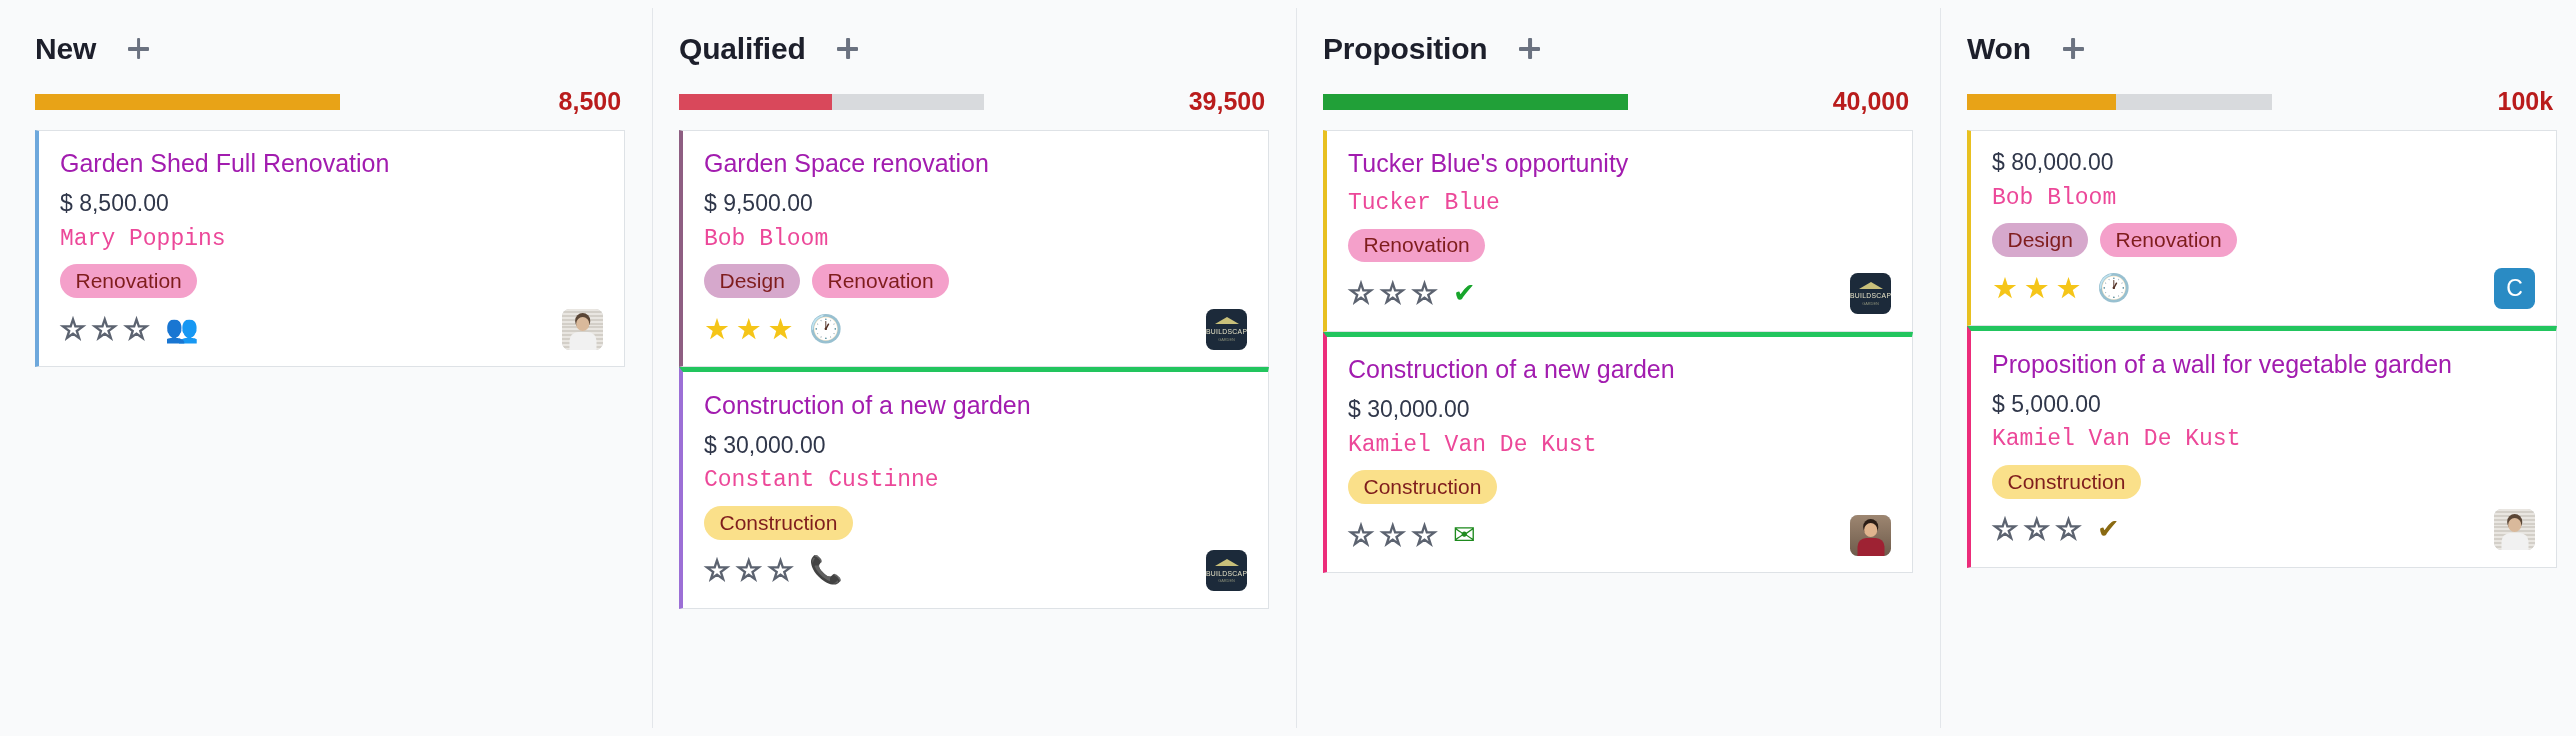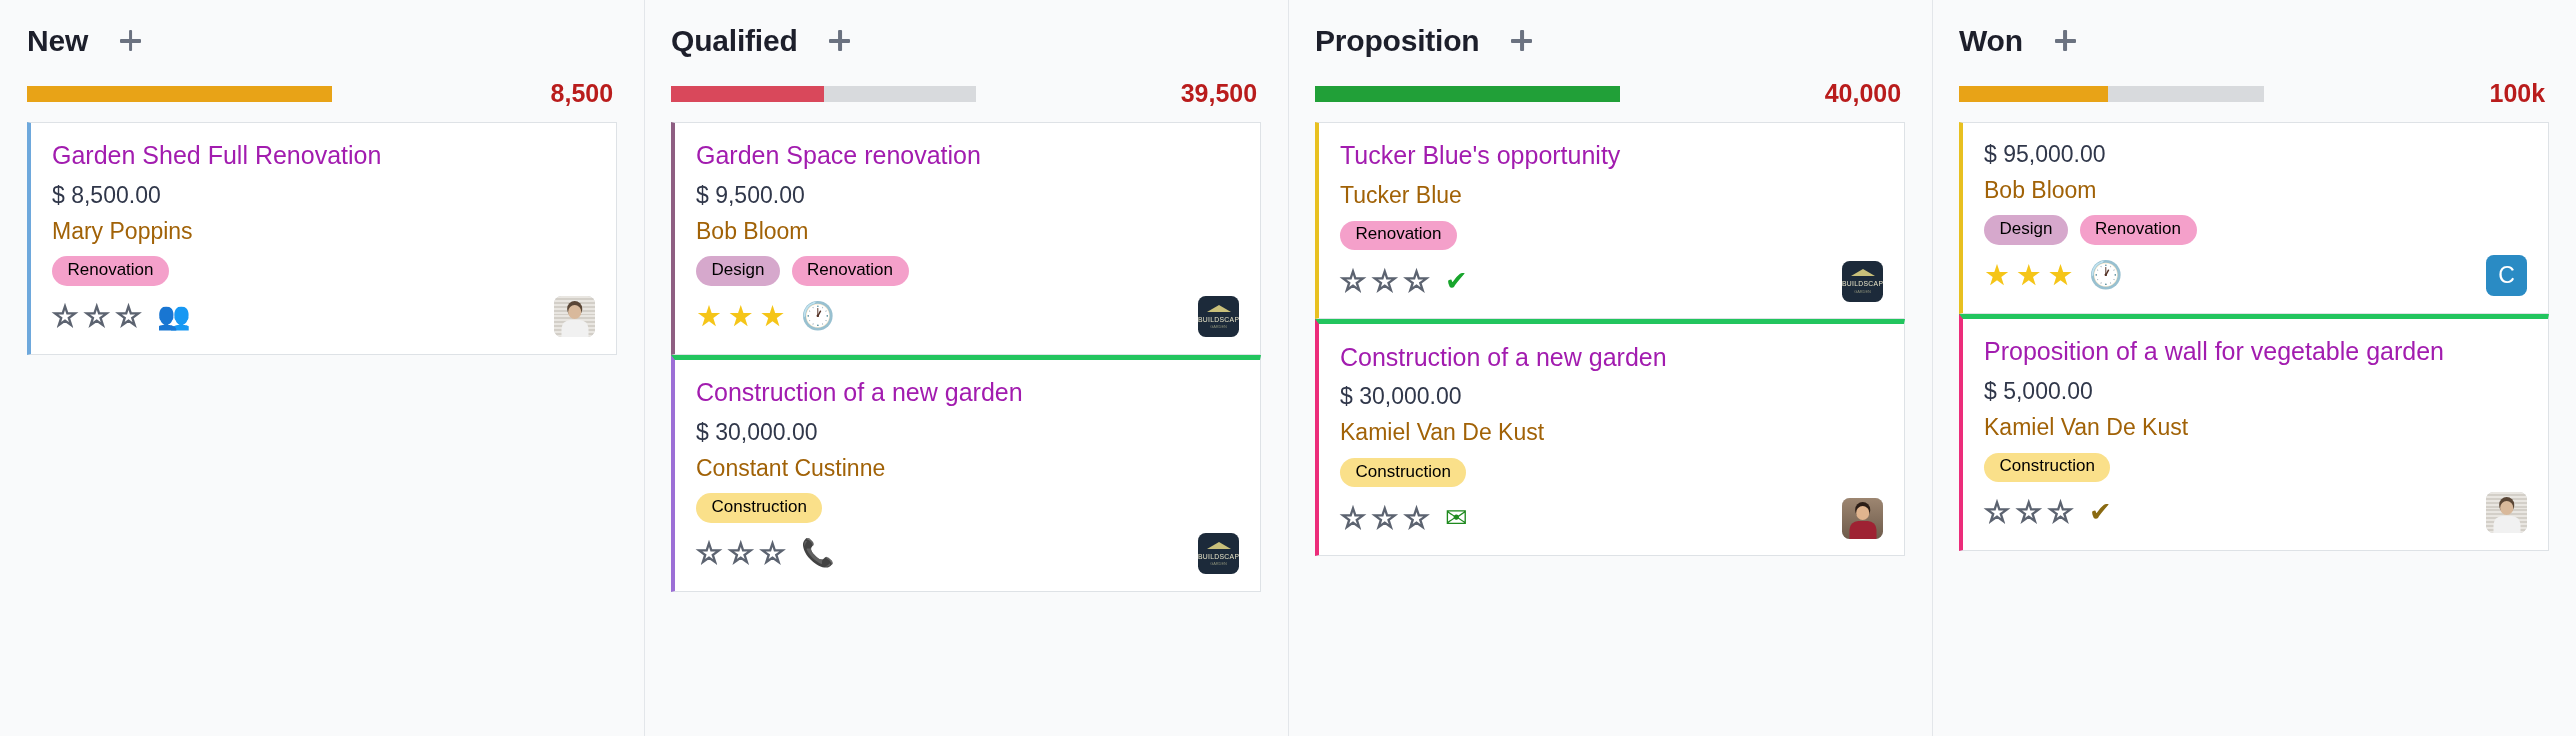--- a/index.html
+++ b/index.html
@@ -5,21 +5,21 @@
   * { box-sizing: border-box; margin: 0; padding: 0; }
   html, body {
     width: 2576px; height: 736px;
     background: #F9FAFB;
     font-family: "Liberation Sans", sans-serif;
     overflow: hidden;
   }
   .board {
     display: flex;
     width: 2576px; height: 736px;
-    padding: 0;
+    padding: 8px;
     background: #F9FAFB;
   }
   .column {
     width: 644px;
     flex: 0 0 644px;
     padding: 19.4px 27px 0 27px;
     position: relative;
   }
   .column + .column::before {
     content: "";
@@ -101,31 +101,32 @@
     margin-bottom: 9.7px;
   }
   .card-amount {
     font-size: 23px;
     color: #30374A;
     line-height: 1.3;
     margin-bottom: 5.8px;
   }
   .card-person {
     font-size: 23px;
-    color: #a16207;
+    color: #ec4899;
     line-height: 1.3;
     margin-bottom: 9.7px;
+    font-family: Liberation Mono, monospace;
   }
   .tag-row { display: flex; gap: 11.6px; margin-bottom: 9.7px; flex-wrap: wrap; }
   .tag {
     border-radius: 967px;
     padding: 4.8px 15.5px 5.8px 15.5px;
-    font-size: 17px;
+    font-size: 21px;
     line-height: 1.1;
-    color: #000000;
+    color: #7f1d1d;
     white-space: nowrap;
   }
   .card-footer {
     display: flex;
     align-items: center;
     min-height: 43px;
   }
   .stars { display: flex; align-items: center; gap: 5.8px; }
   .star { font-size: 29px; line-height: 1; }
   .star.empty { color: #FFFFFF; -webkit-text-stroke: 1.5px #5C6370; }
@@ -331,21 +332,21 @@
         <div class="plus-icon"></div>
       </div>
       <div class="progress-row">
         <div class="progress-track">
           <div class="progress-fill" style="width: 49%; background: rgb(232, 163, 23);"></div>
         </div>
         <div class="progress-amount">100k</div>
       </div>
       <div class="card-list">
         <div class="card" style="border-left-color: rgb(232, 192, 32);">
-          <div class="card-amount">$ 95,000.00</div>
+          <div class="card-amount">$ 80,000.00</div>
           <div class="card-person">Bob Bloom</div>
           <div class="tag-row">
             <span class="tag" style="background: rgb(214, 168, 204);">Design</span>
             <span class="tag" style="background: rgb(244, 160, 202);">Renovation</span>
           </div>
           <div class="card-footer">
             <div class="stars">
               <span class="star full">★</span>
               <span class="star full">★</span>
               <span class="star full">★</span>

